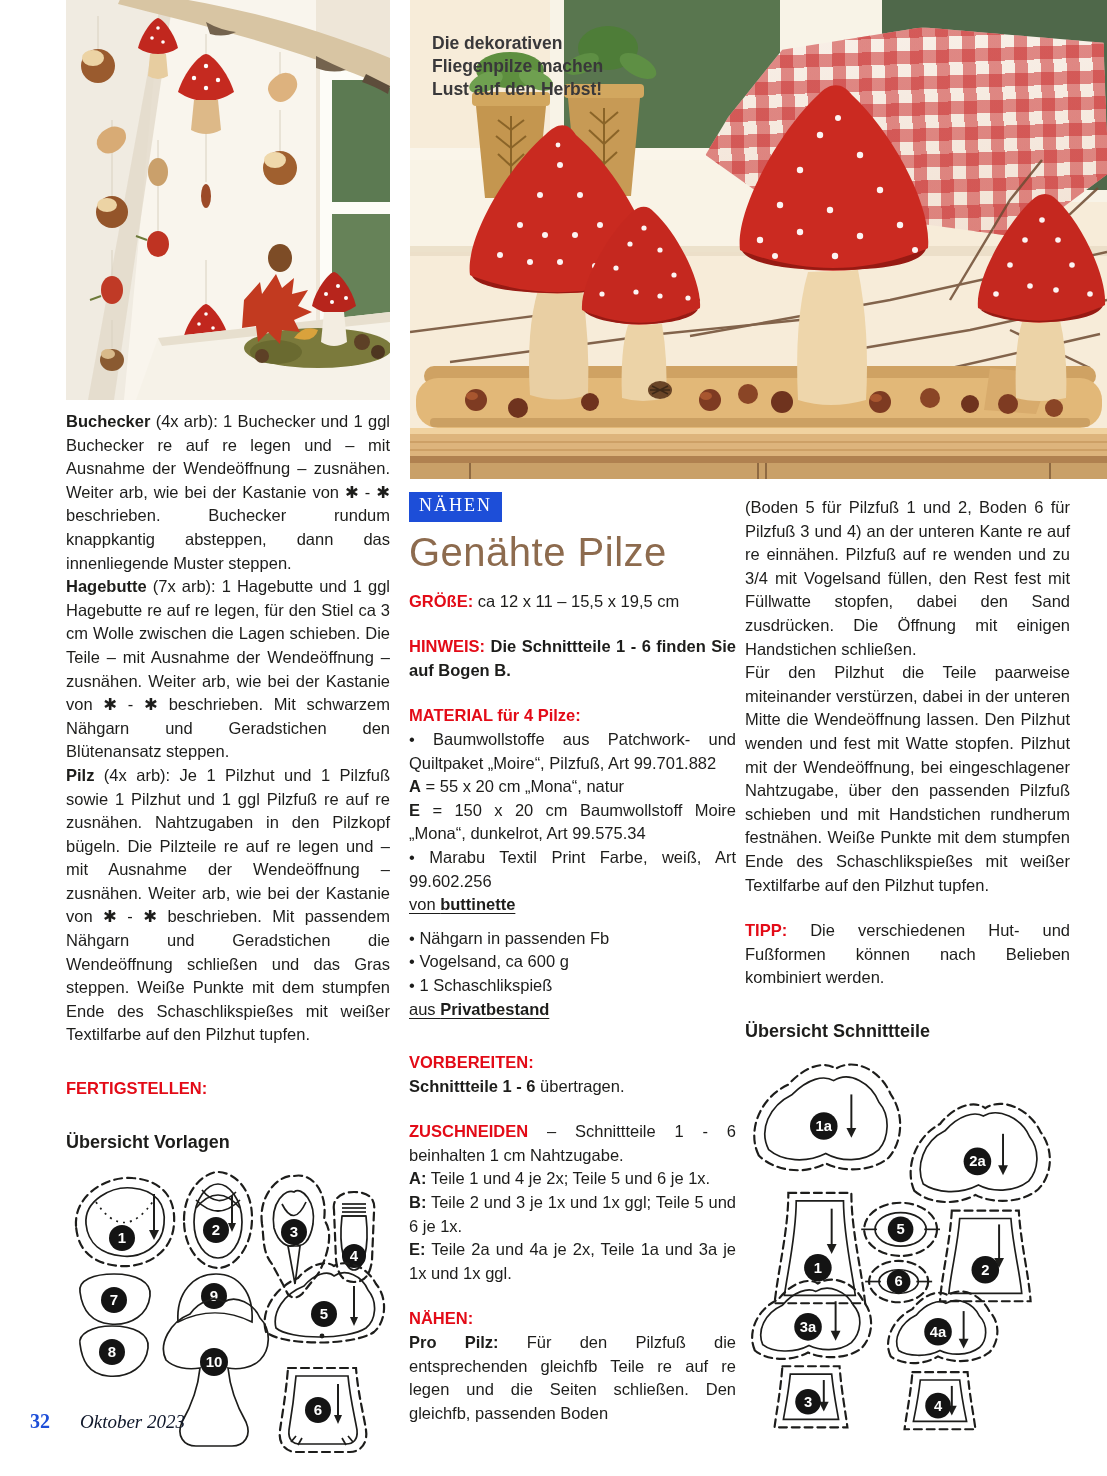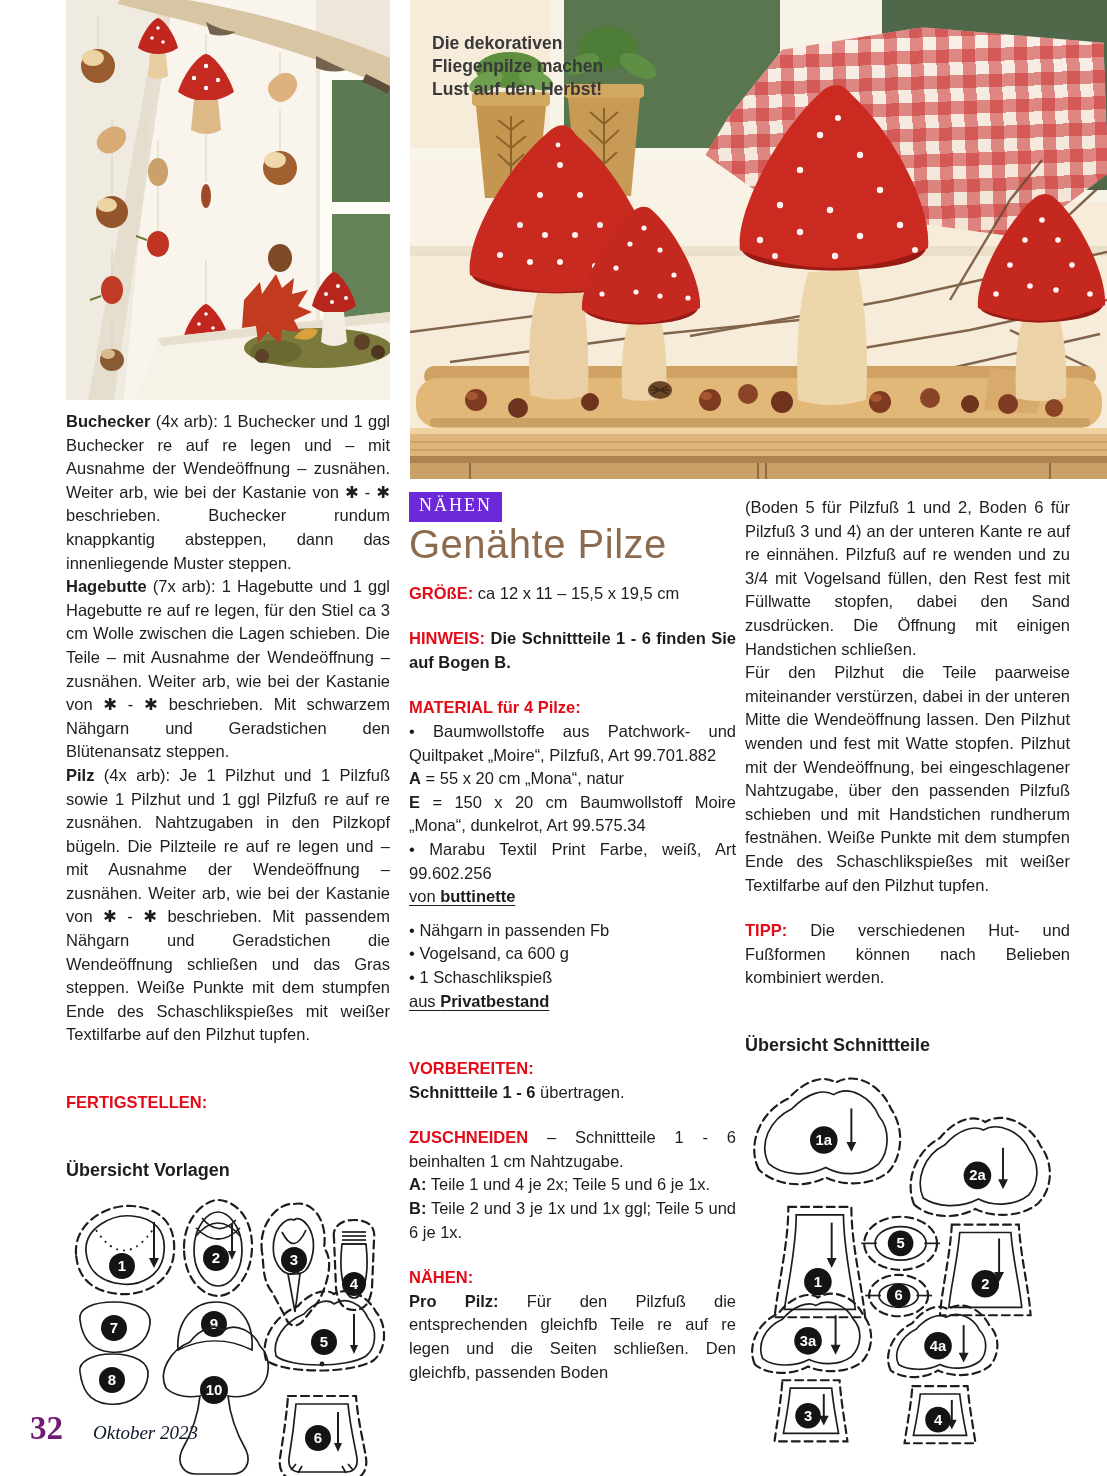--- a/index.html
+++ b/index.html
@@ -16,41 +16,41 @@
       repeating-linear-gradient(0deg, rgba(203,52,52,.55) 0 13px, rgba(255,255,255,0) 13px 26px),
       linear-gradient(#f8efe7,#f2e2d4);
     clip-path:polygon(6% 38%,20% 8%,55% 0%,100% 10%,100% 70%,78% 98%,40% 86%,12% 72%,0% 55%);}
   .caption{position:absolute;left:22px;top:32px;width:195px;font-weight:bold;
     font-size:17.5px;line-height:23px;color:#39383a;text-align:left;}
   .col{position:absolute;font-size:16.5px;line-height:23.6px;text-align:justify;}
   #col-left{left:66px;top:410px;width:324px;}
   #col-mid{left:409px;top:492px;width:327px;}
   #col-right{left:745px;top:496px;width:325px;}
   p{margin:0;}
-  .gap-s{margin-top:10px;}.gap-m{margin-top:22px;}.gap-l{margin-top:44px;}
+  .gap-s{margin-top:10px;}.gap-m{margin-top:22px;}.gap-l{margin-top:30px;}
   b{font-weight:bold;}
   .red{color:#e30b17;font-weight:bold;}
-  .tag{display:inline-block;background:#6d28d9;color:#fff;
+  .tag{display:inline-block;background:#1d4ed8;color:#fff;
     font-family:"Liberation Serif",serif;font-size:18px;letter-spacing:2px;
     padding:2px 10px 4px 10px;}
-  .title{font-size:40px;line-height:44px;color:#8d6b4e;margin:0 0 16px 0;
+  .title{font-size:40px;line-height:44px;color:#8d6b4e;margin:8px 0 16px 0;
     font-weight:normal;letter-spacing:.5px;text-align:left;}
   .bullet::before{content:"• ";}
   .src-line{text-decoration:underline;text-underline-offset:3px;}
   .subhead{font-size:18px;font-weight:bold;text-align:left;}
   .diagram{display:block;margin-top:10px;}
   .dash{stroke:#1d1d1b;stroke-width:2.2;stroke-dasharray:8 5;fill:none;stroke-linecap:round;}
   .solid{stroke:#1d1d1b;stroke-width:1.7;fill:none;}
   .dots{stroke:#1d1d1b;stroke-width:1.7;stroke-dasharray:2 5;fill:none;}
   .badge{fill:#141414;}
   .badge-t{fill:#ffffff;font:bold 15px "Liberation Sans",sans-serif;text-anchor:middle;}
   .arr{stroke:#1d1d1b;stroke-width:2;fill:none;}
   .arrh{fill:#1d1d1b;}
   .footer{position:absolute;left:30px;top:1410px;display:flex;align-items:baseline;}
-  .pageno{font-family:"Liberation Serif",serif;font-weight:bold;font-size:33px;color:#701a75;}
+  .pageno{font-family:"Liberation Serif",serif;font-weight:bold;font-size:20px;color:#1d4ed8;}
   .pagedate{font-family:"Liberation Serif",serif;font-style:italic;font-size:19px;margin-left:30px;color:#0f172a;}
 </style>
 </head>
 <body>
 
 <div id="photo-left" class="photo">
   <svg class="layer" viewBox="0 0 324 400">
     <rect x="0" y="0" width="324" height="400" fill="#f0ebe1"></rect>
     <polygon points="95,0 252,0 252,400 58,400" fill="#f9f5ed"></polygon>
     <rect x="250" y="0" width="74" height="400" fill="#eee6d8"></rect>
@@ -435,20 +435,21 @@
   <p class="bullet">Vogelsand, ca 600 g</p>
   <p class="bullet">1 Schaschlikspieß</p>
   <p><span class="src-line"><span>aus </span><b>Privatbestand</b></span></p>
 
   <p class="red gap-l">VORBEREITEN:</p>
   <p><b>Schnittteile 1 - 6</b><span> übertragen.</span></p>
 
   <p class="gap-m"><span class="red">ZUSCHNEIDEN</span><span> – Schnittteile 1 - 6 beinhalten 1 cm Nahtzugabe.</span></p>
   <p><b>A:</b><span> Teile 1 und 4 je 2x; Teile 5 und 6 je 1x.</span></p>
   <p><b>B:</b><span> Teile 2 und 3 je 1x und 1x ggl; Teile 5 und 6 je 1x.</span></p>
+  <p><b>E:</b><span> Teile 2a und 4a je 2x, Teile 1a und 3a je 1x und 1x ggl.</span></p>
 
   <p class="red gap-m">NÄHEN:</p>
   <p><b>Pro Pilz:</b><span> Für den Pilzfuß die entsprechenden gleichfb Teile re auf re legen und die Seiten schließen. Den gleichfb, passenden Boden</span></p>
 </div>
 
 <div id="col-right" class="col">
   <p>(Boden 5 für Pilzfuß 1 und 2, Boden 6 für Pilzfuß 3 und 4) an der unteren Kante re auf re einnähen. Pilzfuß auf re wenden und zu 3/4 mit Vogelsand füllen, den Rest fest mit Füllwatte stopfen, dabei den Sand zusdrücken. Die Öffnung mit einigen Handstichen schließen.</p>
   <p>Für den Pilzhut die Teile paarweise miteinander verstürzen, dabei in der unteren Mitte die Wendeöffnung lassen. Den Pilzhut wenden und fest mit Watte stopfen. Pilzhut mit der Wendeöffnung, bei eingeschlagener Nahtzugabe, über den passenden Pilzfuß schieben und mit Handstichen rundherum festnähen. Weiße Punkte mit dem stumpfen Ende des Schaschlikspießes mit weißer Textilfarbe auf den Pilzhut tupfen.</p>
 
   <p class="gap-m"><span class="red">TIPP:</span><span> Die verschiedenen Hut- und Fußformen können nach Belieben kombiniert werden.</span></p>

